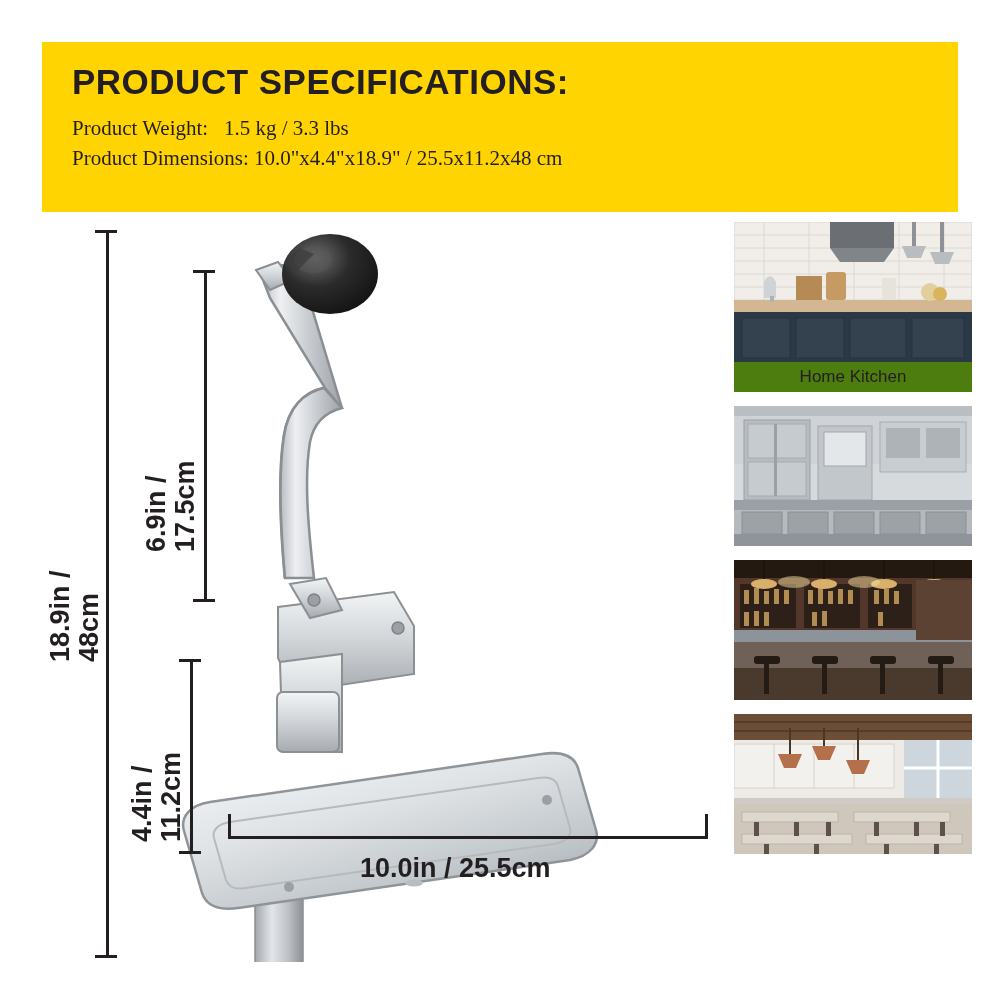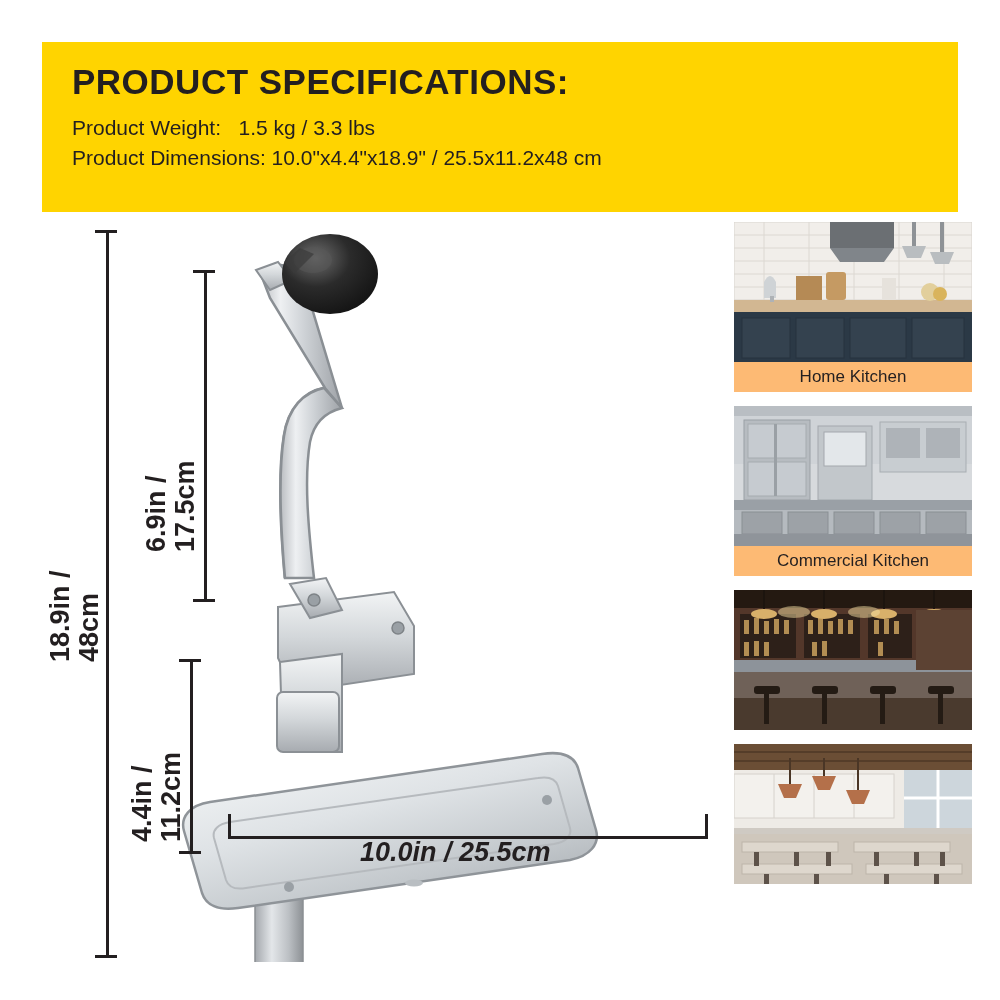--- a/index.html
+++ b/index.html
@@ -30,20 +30,21 @@
     color: #231f20;
     letter-spacing: 0.5px;
     margin: 0 0 12px 0;
     line-height: 1.05;
   }
   .spec-line {
     font-size: 21px;
     color: #231f20;
     line-height: 1.45;
     white-space: pre;
+    font-family: Liberation Serif, serif;
   }
 
   
   .product-area {
     position: absolute;
     left: 42px; top: 222px;
     width: 680px; height: 740px;
     background: #ffffff;
   }
 
@@ -94,21 +95,21 @@
     gap: 14px;
   }
   .scene {
     width: 238px;
     position: relative;
     background: #cfcfcf;
     overflow: hidden;
   }
   .scene-img { position: relative; width: 100%; height: 140px; overflow: hidden; }
   .scene-cap {
-    background: #fdba74;
+    background: #4d7c0f;
     color: #231f20;
     font-size: 17px;
     text-align: center;
     padding: 6px 2px 7px 2px;
     line-height: 1;
     white-space: nowrap;
   }
 </style>
 </head>
 <body>
@@ -207,21 +208,21 @@
       <div class="cap cap-h" style="left:137px; top:437px;"></div>
       <div class="cap cap-h" style="left:137px; top:629px;"></div>
       <div class="dim-label rot" style="left:86px; top:620px; width:280px;">4.4in /
 11.2cm</div>
     </div>
 
     <div class="dim">
       <div class="dim-h-line" style="left:186px; top:614px; width:480px;"></div>
       <div class="cap cap-v" style="left:186px; top:592px;"></div>
       <div class="cap cap-v" style="left:663px; top:592px;"></div>
-      <div class="dim-label" style="left:318px; top:616px;font-style:italic;">10.0in / 25.5cm</div>
+      <div class="dim-label" style="left:318px; top:632px;">10.0in / 25.5cm</div>
     </div>
 
   </div>
 
   <div class="scenes">
 
     <div class="scene">
       <div class="scene-img">
         <svg viewBox="0 0 238 140" width="238" height="140" preserveAspectRatio="none">
           <rect width="238" height="140" fill="#e9e6e1"></rect>
@@ -284,21 +285,20 @@
           <g fill="#9da2a7" stroke="#8a8f94">
             <rect x="8" y="106" width="40" height="22"></rect>
             <rect x="54" y="106" width="40" height="22"></rect>
             <rect x="100" y="106" width="40" height="22"></rect>
             <rect x="146" y="106" width="40" height="22"></rect>
             <rect x="192" y="106" width="40" height="22"></rect>
           </g>
           <rect x="0" y="128" width="238" height="12" fill="#8f949a"></rect>
         </svg>
       </div>
-      <div class="scene-cap">Commercial Kitchen</div>
     </div>
 
     <div class="scene">
       <div class="scene-img">
         <svg viewBox="0 0 238 140" width="238" height="140" preserveAspectRatio="none">
           <rect width="238" height="140" fill="#3b2a20"></rect>
           <rect x="0" y="0" width="238" height="18" fill="#241911"></rect>
           <rect x="0" y="18" width="238" height="52" fill="#53372a"></rect>
           <g fill="#2d2019">
             <rect x="6" y="24" width="56" height="44"></rect>

